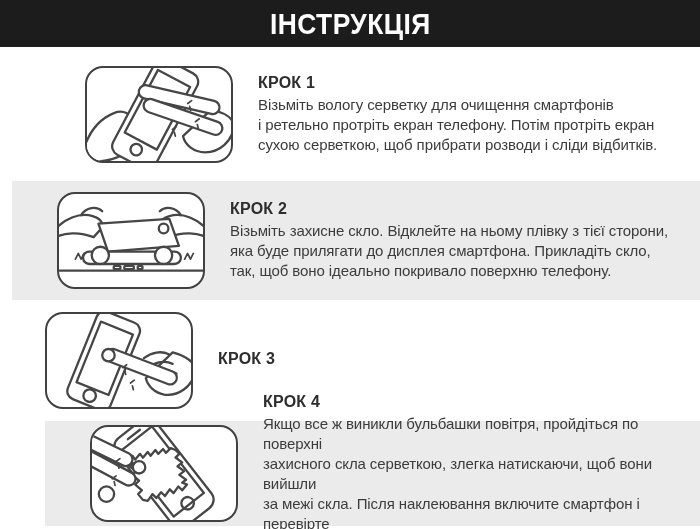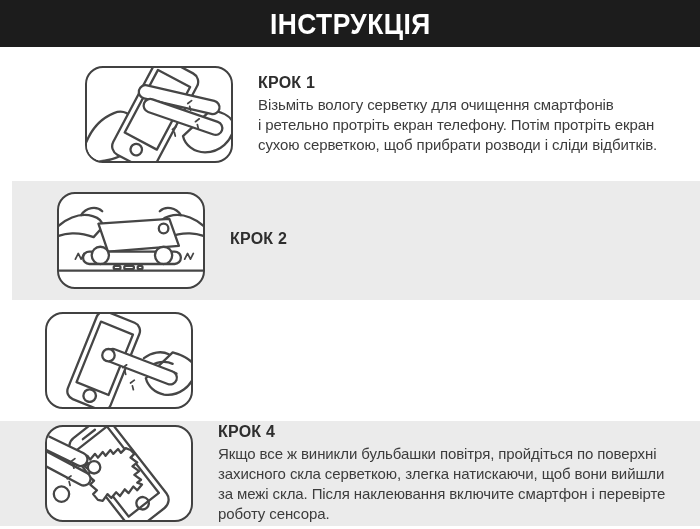--- a/index.html
+++ b/index.html
@@ -33,21 +33,21 @@
   
   .step {
     display: flex;
     align-items: center;
     flex-shrink: 0;
   }
   .step.alt { background: #ebebeb; }
   .step-1 { height: 134px; padding-left: 40px; }
   .step-2 { height: 119px; margin-left: 12px; }
   .step-3 { height: 121px; }
-  .step-4 { height: 105px; }
+  .step-4 { height: 105px; margin-left: 45px; }
 
   .illus-box {
     width: 148px;
     height: 97px;
     margin-left: 45px;
     border: 2.5px solid #414141;
     border-radius: 18px;
     background: #ffffff;
     overflow: hidden;
     flex-shrink: 0;
@@ -146,20 +146,23 @@
           <path d="M130,68 l3,-6 l3,6 l3,-6" class="nf thin"></path>
 
           <rect x="56" y="75" width="7" height="3.5" rx="1.5"></rect>
           <rect x="67" y="75" width="10" height="3.5" rx="1.5"></rect>
           <rect x="81" y="75" width="5" height="3.5" rx="1.5"></rect>
         </g>
       </svg>
     </div>
     <div class="copy">
       <div class="step-label">КРОК 2</div>
+      <div class="step-text">Візьміть захисне скло. Відклейте на ньому плівку з тієї сторони,
+яка буде прилягати до дисплея смартфона. Прикладіть скло,
+так, щоб воно ідеально покривало поверхню телефону.</div>
     </div>
   </section>
 
   <section class="step step-3">
     <div class="illus-box" aria-label="finger-releasing-glass-on-phone">
       <svg viewBox="0 0 148 97">
         <g class="art">
 
           <g transform="rotate(22 58 49)">
             <rect x="34" y="0" width="48" height="98" rx="9"></rect>
@@ -177,20 +180,21 @@
           <circle cx="63" cy="43" r="6.5"></circle>
 
           <g class="nf thin">
             <path d="M78,56 l4,-3 M80,59 l1,4"></path>
             <path d="M86,72 l4,-3 M88,75 l1,4"></path>
           </g>
         </g>
       </svg>
     </div>
     <div class="copy">
+      <div class="step-label">КРОК 3</div>
     </div>
   </section>
 
   <section class="step step-4 alt">
     <div class="illus-box" aria-label="hand-smoothing-cloth-over-glass">
       <svg viewBox="0 0 148 97">
         <g class="art">
 
           <g transform="rotate(-38 74 48)">
             <rect x="48" y="-10" width="52" height="116" rx="11"></rect>

